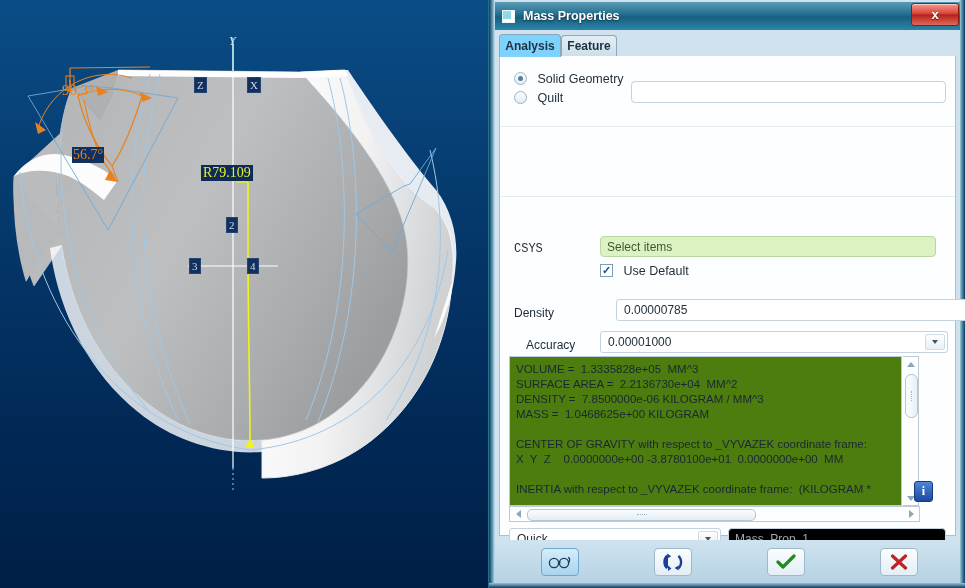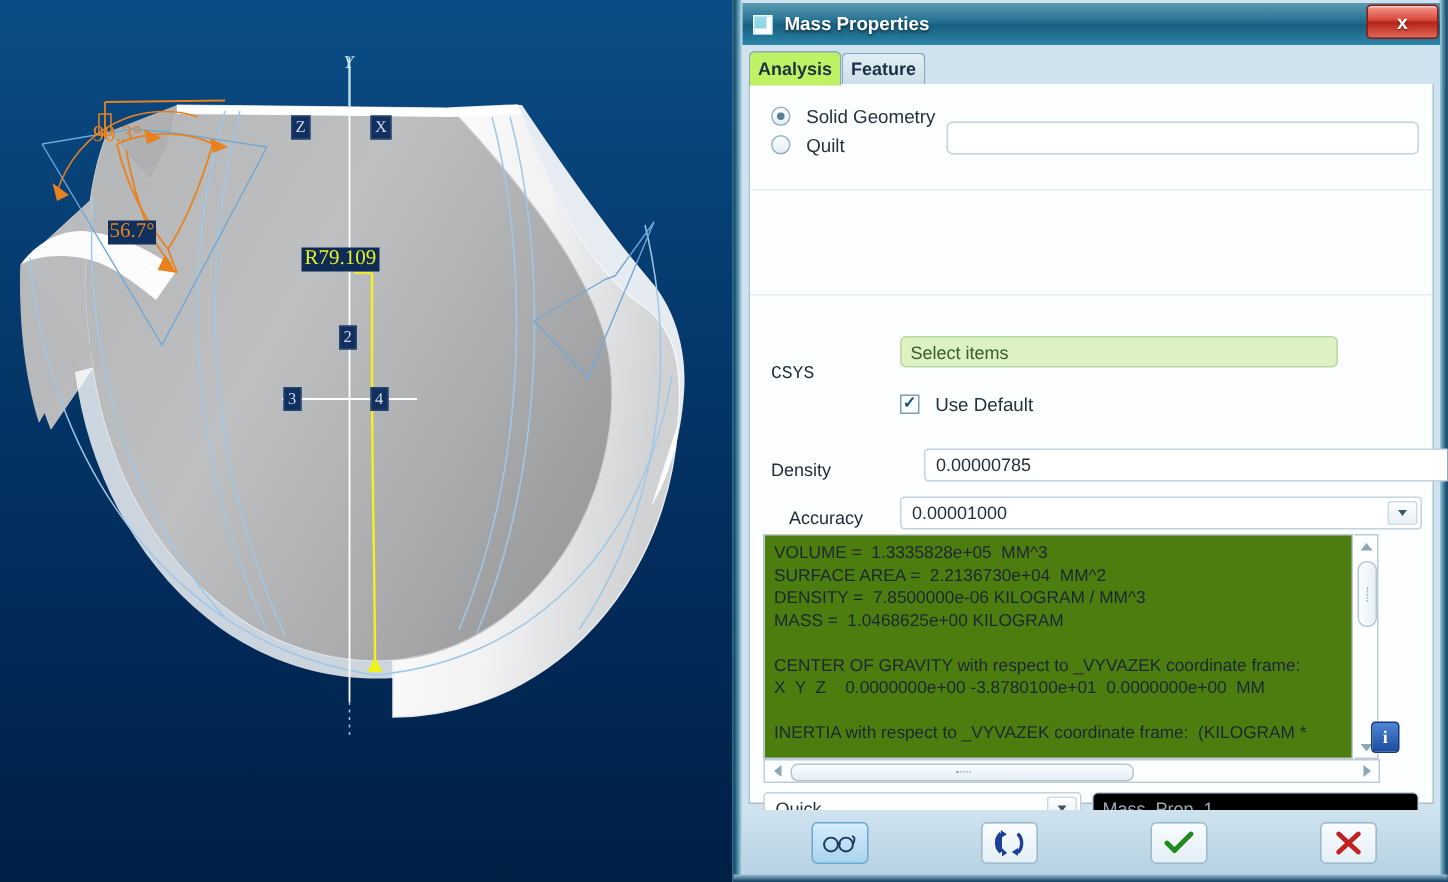--- a/index.html
+++ b/index.html
@@ -92,21 +92,21 @@
   #tabstrip{position:absolute;left:4px;top:4px;width:457px;height:23px;}
   #tabline{position:absolute;left:0;top:22px;width:457px;height:1px;background:#8aa8bb;}
   .tab{
     position:absolute;top:1px;height:21px;
     display:flex;align-items:center;justify-content:center;
     font-size:12px;font-weight:bold;color:#1c3142;
     border:1px solid #8aa8bb;border-bottom:none;
     border-radius:4px 4px 0 0;
     cursor:pointer;box-sizing:border-box;padding:0 9px;
   }
-  .tab.active{background:#bef264;z-index:3;top:0px;height:23px;text-align:right;}
+  .tab.active{background:#7dd3fc;z-index:3;top:0px;height:23px;text-align:right;}
   .tab.inactive{background:linear-gradient(180deg,#e2eef5,#ccdfea);z-index:1;}
 
   
   #content-card{
     position:absolute;left:4px;top:26px;width:457px;height:480px;
     background:#fdfeff;border:1px solid #a8c0d0;border-top:none;
     box-sizing:border-box;
   }
 
   .row{position:absolute;}
@@ -384,21 +384,21 @@
         <div class="row" style="left:14px;top:32px;">
           <span class="radio"></span>
           <span class="radio-lbl">Quilt</span>
         </div>
         <div class="tbox" style="position:absolute;left:131px;top:25px;width:315px;height:22px;"></div>
 
         <div class="hr" style="left:0px;top:70px;width:455px;"></div>
         <div class="hr" style="left:0px;top:140px;width:455px;"></div>
 
         <span class="lbl" style="position:absolute;left:14px;top:186px;font-family:Liberation Mono, monospace;">CSYS</span>
-        <div class="tbox green" style="position:absolute;left:100px;top:168px;width:292px;height:21px;text-align:center;">Select items</div>
+        <div class="tbox green" style="position:absolute;left:100px;top:180px;width:336px;height:21px;text-align:center;">Select items</div>
         <div class="row" style="left:100px;top:205px;">
           <span class="cbox">
             <span class="tick">✓</span>
           </span>
           <span class="radio-lbl">Use Default</span>
         </div>
 
         <span class="lbl" style="position:absolute;left:14px;top:250px;">Density</span>
         <div class="combo" style="position:absolute;left:116px;top:243px;width:408px;height:22px;">
           <span>0.00000785</span>

